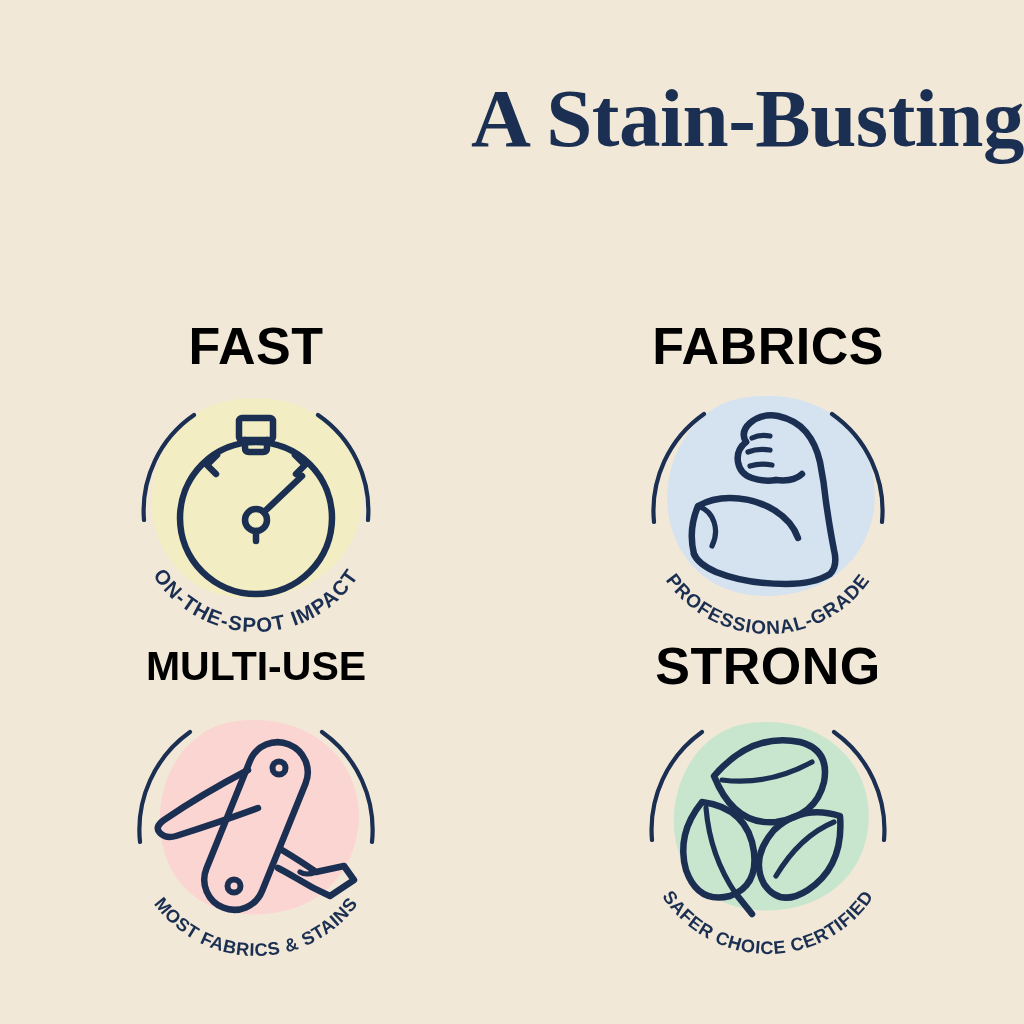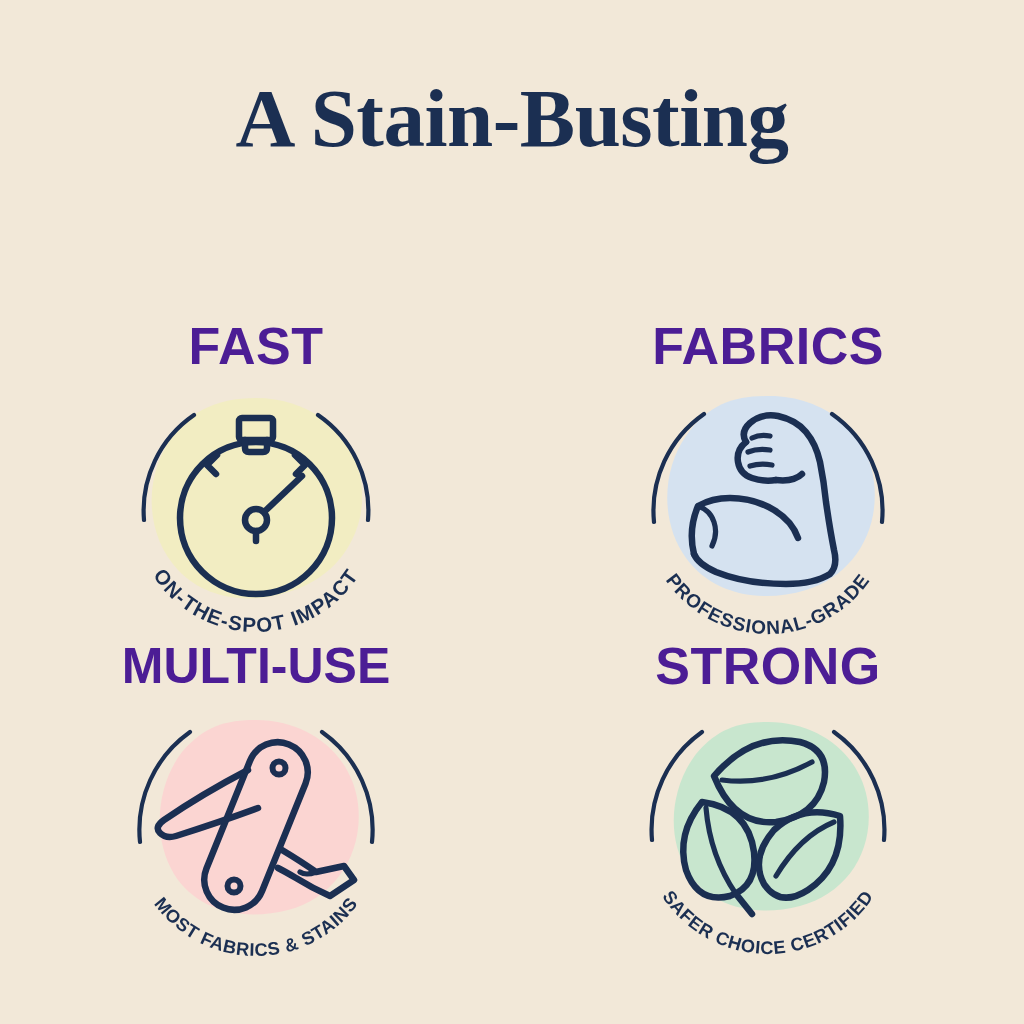--- a/index.html
+++ b/index.html
@@ -20,21 +20,21 @@
     background: #f2e8d8;
     box-sizing: border-box;
   }
 
   
   .title-block {
     position: absolute;
     top: 74px;
     left: 0;
     width: 1024px;
-    text-align: center;
+    text-align: right;
   }
   .title-line {
     font-family: "Liberation Serif", "DejaVu Serif", serif;
     font-weight: bold;
     color: #1b2f52;
     font-size: 83px;
     line-height: 88px;
     letter-spacing: -0.5px;
     white-space: nowrap;
   }
@@ -63,27 +63,27 @@
     height: 320px;
   }
   .badge-heading {
     position: absolute;
     top: 0;
     left: 0;
     width: 330px;
     text-align: center;
     font-family: "Liberation Sans", sans-serif;
     font-weight: bold;
-    color: #4c1d95;
+    color: #000000;
     font-size: 52px;
     line-height: 56px;
     letter-spacing: 0.5px;
     white-space: nowrap;
   }
-  .badge-heading.wide { font-size: 50px; letter-spacing: 0px; }
+  .badge-heading.wide { font-size: 41px; letter-spacing: 0px; }
   .badge-art {
     position: absolute;
     top: 52px;
     left: 15px;
     width: 300px;
     height: 268px;
   }
   .curved-text {
     font-family: "Liberation Sans", sans-serif;
     font-weight: bold;

